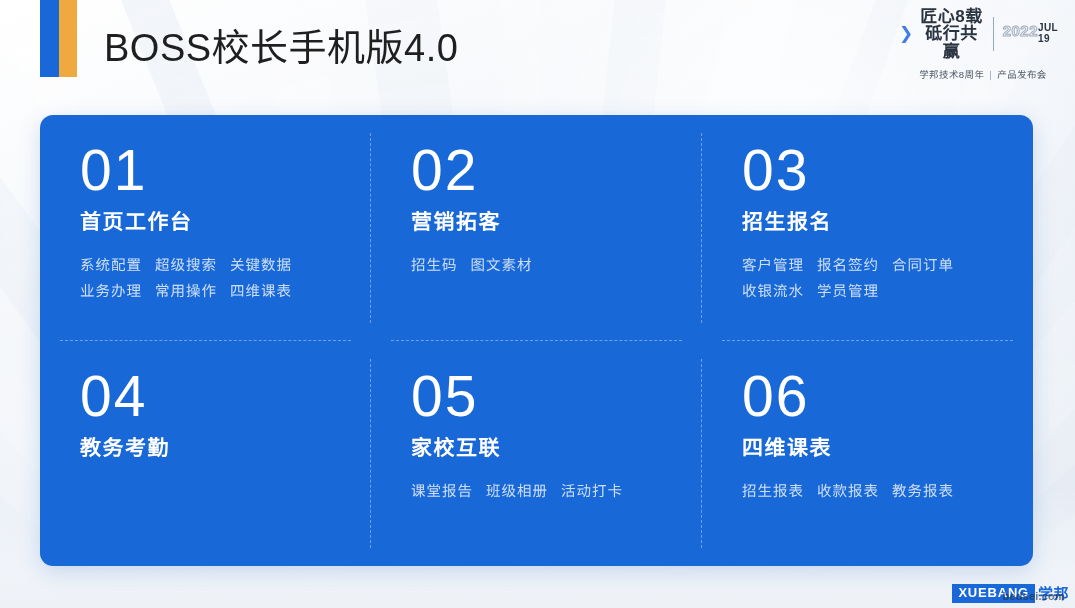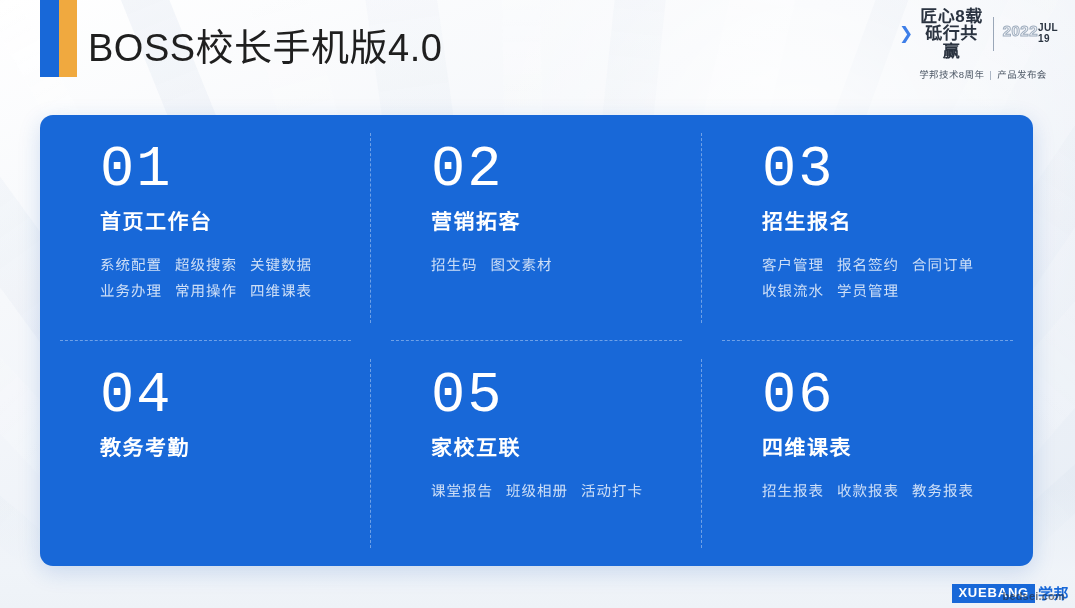--- a/index.html
+++ b/index.html
@@ -73,21 +73,21 @@
     left: 40px;
     top: 0;
     width: 37px;
     height: 77px;
     display: flex;
   }
   .accent-bars .bar { width: 50%; height: 100%; }
 
   .page-title {
     position: absolute;
-    left: 88px;
+    left: 104px;
     top: 17px;
     font-size: 38px;
     letter-spacing: .5px;
     color: #1f1f1f;
     font-weight: 400;
     white-space: nowrap;
     text-align: center;
   }
 
   
@@ -168,23 +168,22 @@
     border-radius: 13px;
     box-shadow: 0 6px 22px rgba(24, 90, 190, .18);
     display: grid;
     grid-template-columns: 1fr 1fr 1fr;
     grid-template-rows: 1fr 1fr;
     overflow: hidden;
   }
 
   .cell {
     position: relative;
-    padding: 27px 34px 0 60px;
+    padding: 27px 34px 0 40px;
     box-sizing: border-box;
-    font-family: Liberation Mono, monospace;
   }
   
   .cell::after {
     content: "";
     position: absolute;
     top: 18px;
     bottom: 18px;
     right: 0;
     width: 0;
     border-right: 1px dashed rgba(255,255,255,.38);

